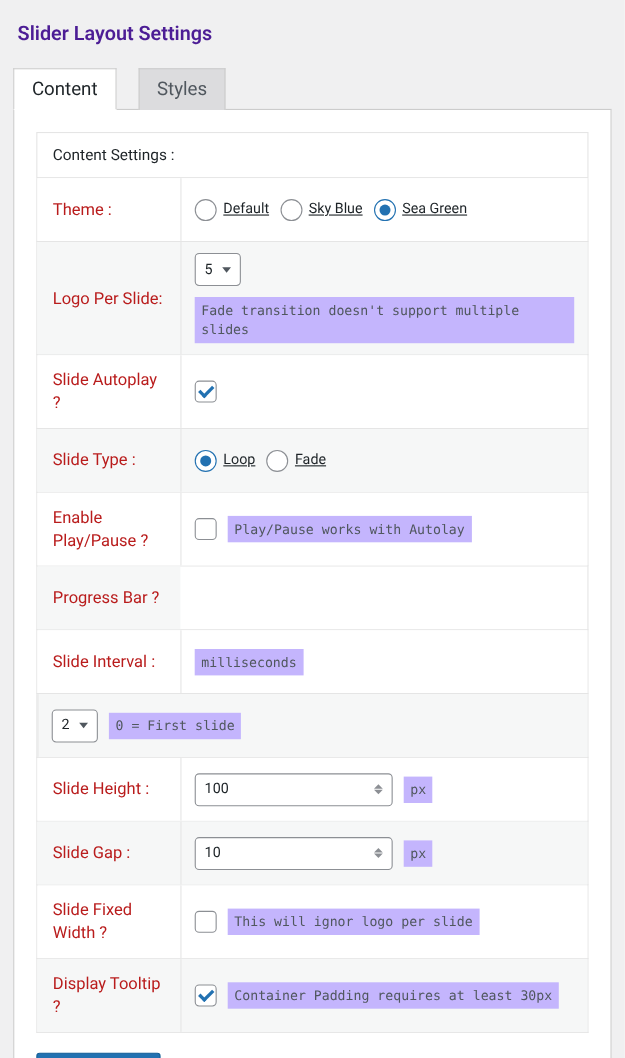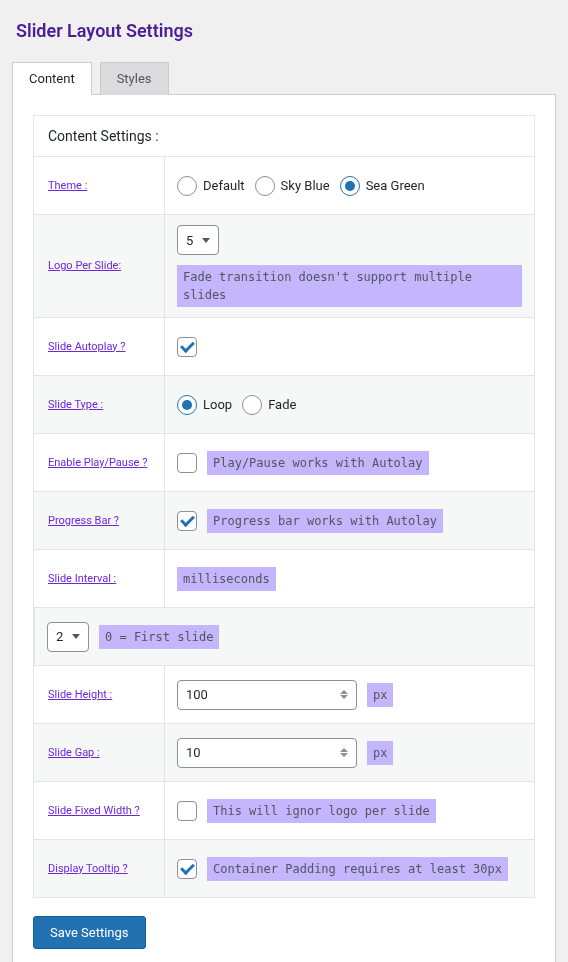--- a/index.html
+++ b/index.html
@@ -21,23 +21,23 @@
   .tabs {
     display: flex;
     border-bottom: 1px solid #ccc;
     margin-bottom: 0;
   }
   .tab {
     padding: 8px 16px;
     background: #dcdcde;
     border: 1px solid #ccc;
     border-bottom: none;
-    margin-right: 8px;
+    margin-right: 20px;
     cursor: pointer;
-    font-size: 13px;
+    font-size: 17px;
     color: #50575e;
     position: relative;
     top: 1px;
   }
   .tab.active {
     background: #fff;
     border-bottom: 1px solid #fff;
     color: #1d2327;
   }
   .panel {
@@ -62,24 +62,23 @@
   }
   .row:nth-of-type(odd) .label-cell,
   .row:nth-of-type(odd) .field-cell { background: #f6f7f7; }
   .row:nth-of-type(even) .label-cell,
   .row:nth-of-type(even) .field-cell { background: #fff; }
   .label-cell {
     width: 130px;
     padding: 12px 14px;
     display: flex;
     align-items: center;
-    font-size: 11px;
-    color: #6d28d9;
+    font-size: 15px;
+    color: #b91c1c;
     line-height: 1.4;
-    text-decoration: underline;
   }
   .field-cell {
     flex: 1;
     padding: 10px 12px;
     display: flex;
     align-items: center;
     flex-wrap: wrap;
     gap: 10px;
     border-left: 1px solid #e5e5e5;
   }
@@ -97,21 +96,21 @@
     background: #fff;
     display: flex; align-items: center; justify-content: center;
   }
   .radio.checked .circle::after {
     content: "";
     width: 10px; height: 10px;
     background: #2271b1;
     border-radius: 50%;
   }
   .radio.checked .circle { border-color: #2271b1; }
-  .radio .rlabel { font-size: 13px; }
+  .radio .rlabel { font-size: 13px; text-decoration: underline; }
   
   .checkbox {
     width: 20px; height: 20px;
     border: 1px solid #8c8f94;
     border-radius: 4px;
     background: #fff;
     display: flex; align-items: center; justify-content: center;
     cursor: pointer;
   }
   .checkbox.checked::after {
@@ -247,24 +246,20 @@
     <div class="label-cell">Enable Play/Pause ?</div>
     <div class="field-cell">
       <span class="checkbox"></span>
       <span class="hint">Play/Pause works with Autolay</span>
     </div>
   </div>
 
   
   <div class="row">
     <div class="label-cell">Progress Bar ?</div>
-    <div class="field-cell">
-      <span class="checkbox checked"></span>
-      <span class="hint">Progress bar works with Autolay</span>
-    </div>
   </div>
 
   
   <div class="row">
     <div class="label-cell">Slide Interval :</div>
     <div class="field-cell">
       <span class="hint">milliseconds</span>
     </div>
   </div>
 

